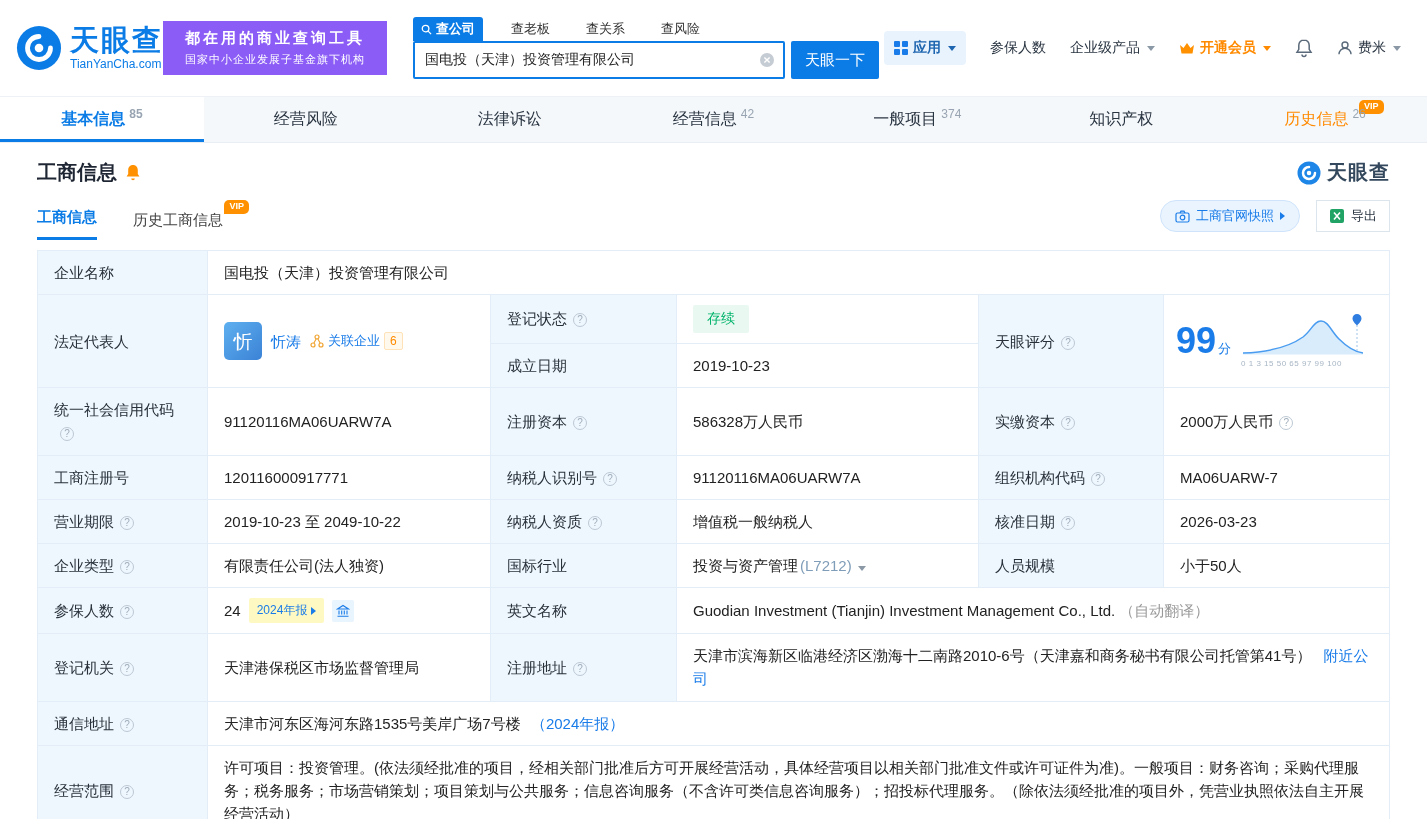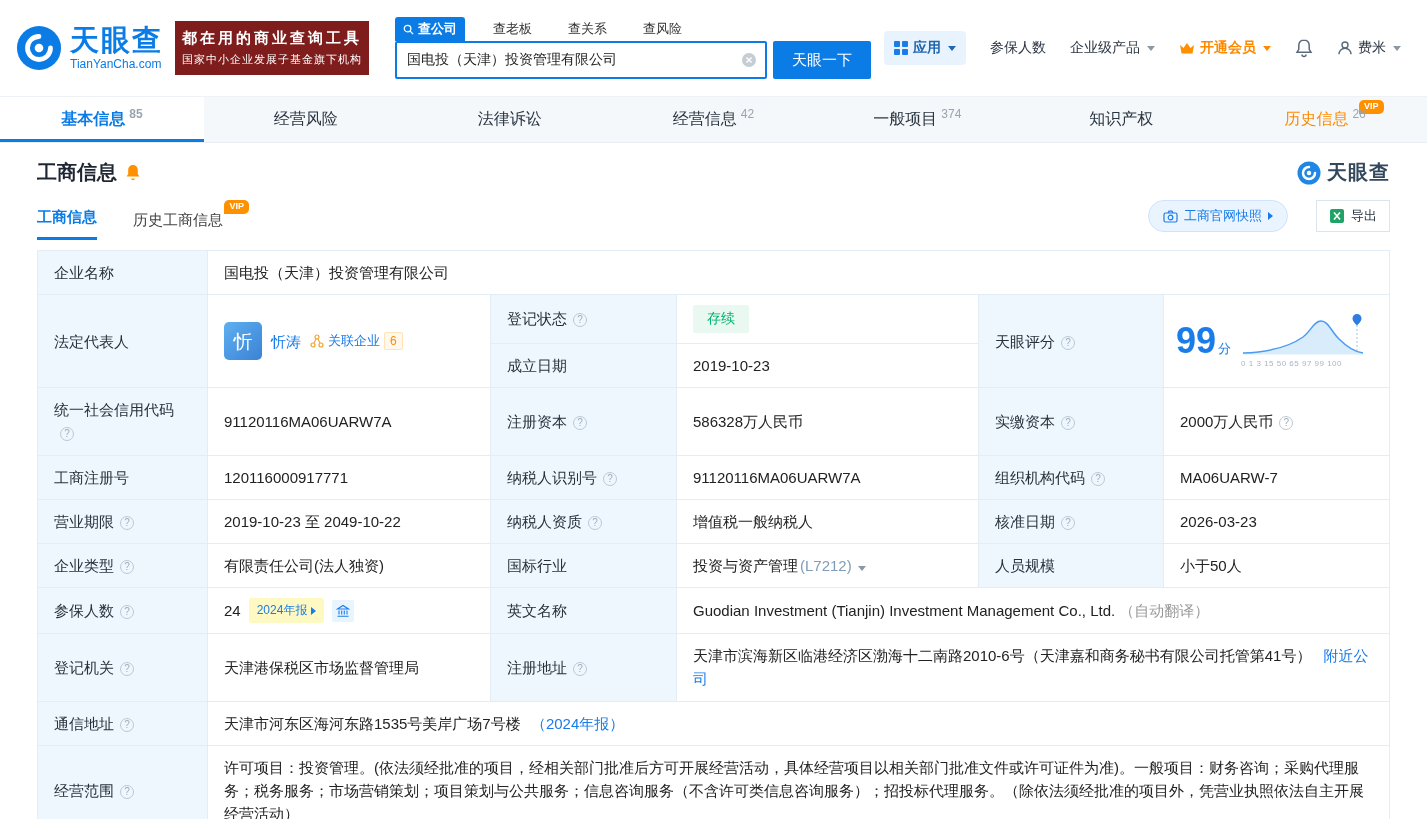--- a/index.html
+++ b/index.html
@@ -6,33 +6,33 @@
   html,body { width:1427px; height:819px; overflow:hidden; }
   body { font-family:"Liberation Sans","DejaVu Sans",sans-serif; background:#fff; color:#1f2633; }
   a { text-decoration:none; }
 
   
   .topbar { height:97px; display:flex; align-items:center; padding:0 26px 0 16px; border-bottom:1px solid #eef1f5; background:#fff; }
   .logo { display:flex; align-items:center; gap:8px; flex:0 0 auto; }
   .logo-text { display:flex; flex-direction:column; line-height:1.05; }
   .logo-brand { font-size:29px; font-weight:bold; color:#0b7ce6; letter-spacing:2px; }
   .logo-domain { font-size:12px; color:#0b7ce6; margin-top:2px; }
-  .promo { background:#7f1d1d; color:#fff; padding:8px 7px; margin-left:12px; text-align:center; flex:0 0 auto; }
+  .promo { background:#8b5cf6; color:#fff; padding:8px 22px; text-align:center; flex:0 0 auto; }
   .promo-line1 { font-size:15px; font-weight:bold; letter-spacing:3px; white-space:nowrap; }
   .promo-line2 { font-size:11px; letter-spacing:1px; margin-top:4px; white-space:nowrap; }
 
   .search { margin-left:26px; flex:0 0 auto; }
   .search-tabs { display:flex; align-items:flex-end; gap:20px; margin-bottom:0; height:24px; }
   .search-tab { font-size:13px; color:#333; padding:3px 8px; cursor:pointer; display:flex; align-items:center; gap:4px; }
   .search-tab.active { background:#0b7ce6; color:#fff; border-radius:3px 3px 0 0; font-weight:bold; }
   .search-row { display:flex; align-items:center; }
   .input-wrap { position:relative; }
   .search-input { width:372px; height:38px; border:2px solid #0b7ce6; border-radius:2px; padding:0 34px 0 10px; font-size:14px; color:#222; outline:none; font-family:inherit; }
   .clear-icon { position:absolute; right:10px; top:11px; cursor:pointer; line-height:0; }
-  .search-btn { width:98px; height:38px; background:#0b7ce6; color:#fff; font-size:15px; border:none; border-radius:2px; margin-left:6px; cursor:pointer; font-family:inherit; }
+  .search-btn { width:88px; height:38px; background:#0b7ce6; color:#fff; font-size:15px; border:none; border-radius:2px; margin-left:6px; cursor:pointer; font-family:inherit; }
 
   .topnav { margin-left:auto; display:flex; align-items:center; gap:24px; font-size:14px; color:#2a3542; white-space:nowrap; }
   .nav-item { display:flex; align-items:center; gap:5px; cursor:pointer; }
   .nav-apps { background:#e9f3fd; border-radius:4px; padding:8px 10px; font-weight:bold; color:#1f66b0; }
   .nav-vip { color:#ff8a00; font-weight:bold; }
   .caret { width:0; height:0; border-left:4px solid transparent; border-right:4px solid transparent; border-top:5px solid currentColor; display:inline-block; margin-left:2px; }
   .caret.gray { color:#8b99a7; }
 
   
   .main-tabs { display:flex; height:46px; background:#f4f8fb; border-bottom:1px solid #e8eef4; }
@@ -48,21 +48,21 @@
   .section-title { font-size:20px; font-weight:bold; color:#1f2633; }
   .section-bell { margin-left:8px; line-height:0; cursor:pointer; }
   .watermark { margin-left:auto; display:flex; align-items:center; gap:6px; opacity:.92; }
   .watermark-text { font-size:20px; font-weight:bold; color:#22394f; letter-spacing:1px; }
 
   
   .subtab-row { display:flex; align-items:flex-end; padding:0 37px; margin-top:14px; }
   .subtab { font-size:15px; color:#444; margin-right:36px; padding-bottom:10px; position:relative; cursor:pointer; }
   .subtab.active { color:#0b7ce6; font-weight:bold; border-bottom:3px solid #0b7ce6; }
   .subtab .vip-badge { top:-11px; left:auto; right:-26px; }
-  .actions { margin-left:auto; display:flex; gap:28px; align-items:center; padding-bottom:8px; }
+  .actions { margin-left:auto; display:flex; gap:16px; align-items:center; padding-bottom:8px; }
   .btn-snapshot { display:flex; align-items:center; gap:6px; background:#eaf4ff; border:1px solid #cfe4fb; color:#1a7ce8; border-radius:16px; height:32px; padding:0 14px; font-size:13px; cursor:pointer; font-family:inherit; }
   .btn-export { display:flex; align-items:center; gap:6px; background:#fff; border:1px solid #dce4ec; color:#2a3542; border-radius:0; height:32px; padding:0 12px; font-size:13px; cursor:pointer; font-family:inherit; }
   .tri-right { width:0; height:0; border-top:4px solid transparent; border-bottom:4px solid transparent; border-left:5px solid currentColor; display:inline-block; }
 
   
   .info-table { width:1353px; margin:10px 37px 0; border-collapse:collapse; table-layout:fixed; font-size:15px; color:#222; }
   .info-table td { border:1px solid #e2edf7; padding:10px 16px; vertical-align:middle; line-height:1.55; }
   .info-table td.lbl { background:#eef7fe; color:#29303a; }
   .help { display:inline-block; width:14px; height:14px; border-radius:50%; border:1px solid #bcc8d4; color:#9fadba; font-size:10px; line-height:12px; text-align:center; margin-left:6px; vertical-align:1px; cursor:pointer; }
   .help::after { content:"?"; }

